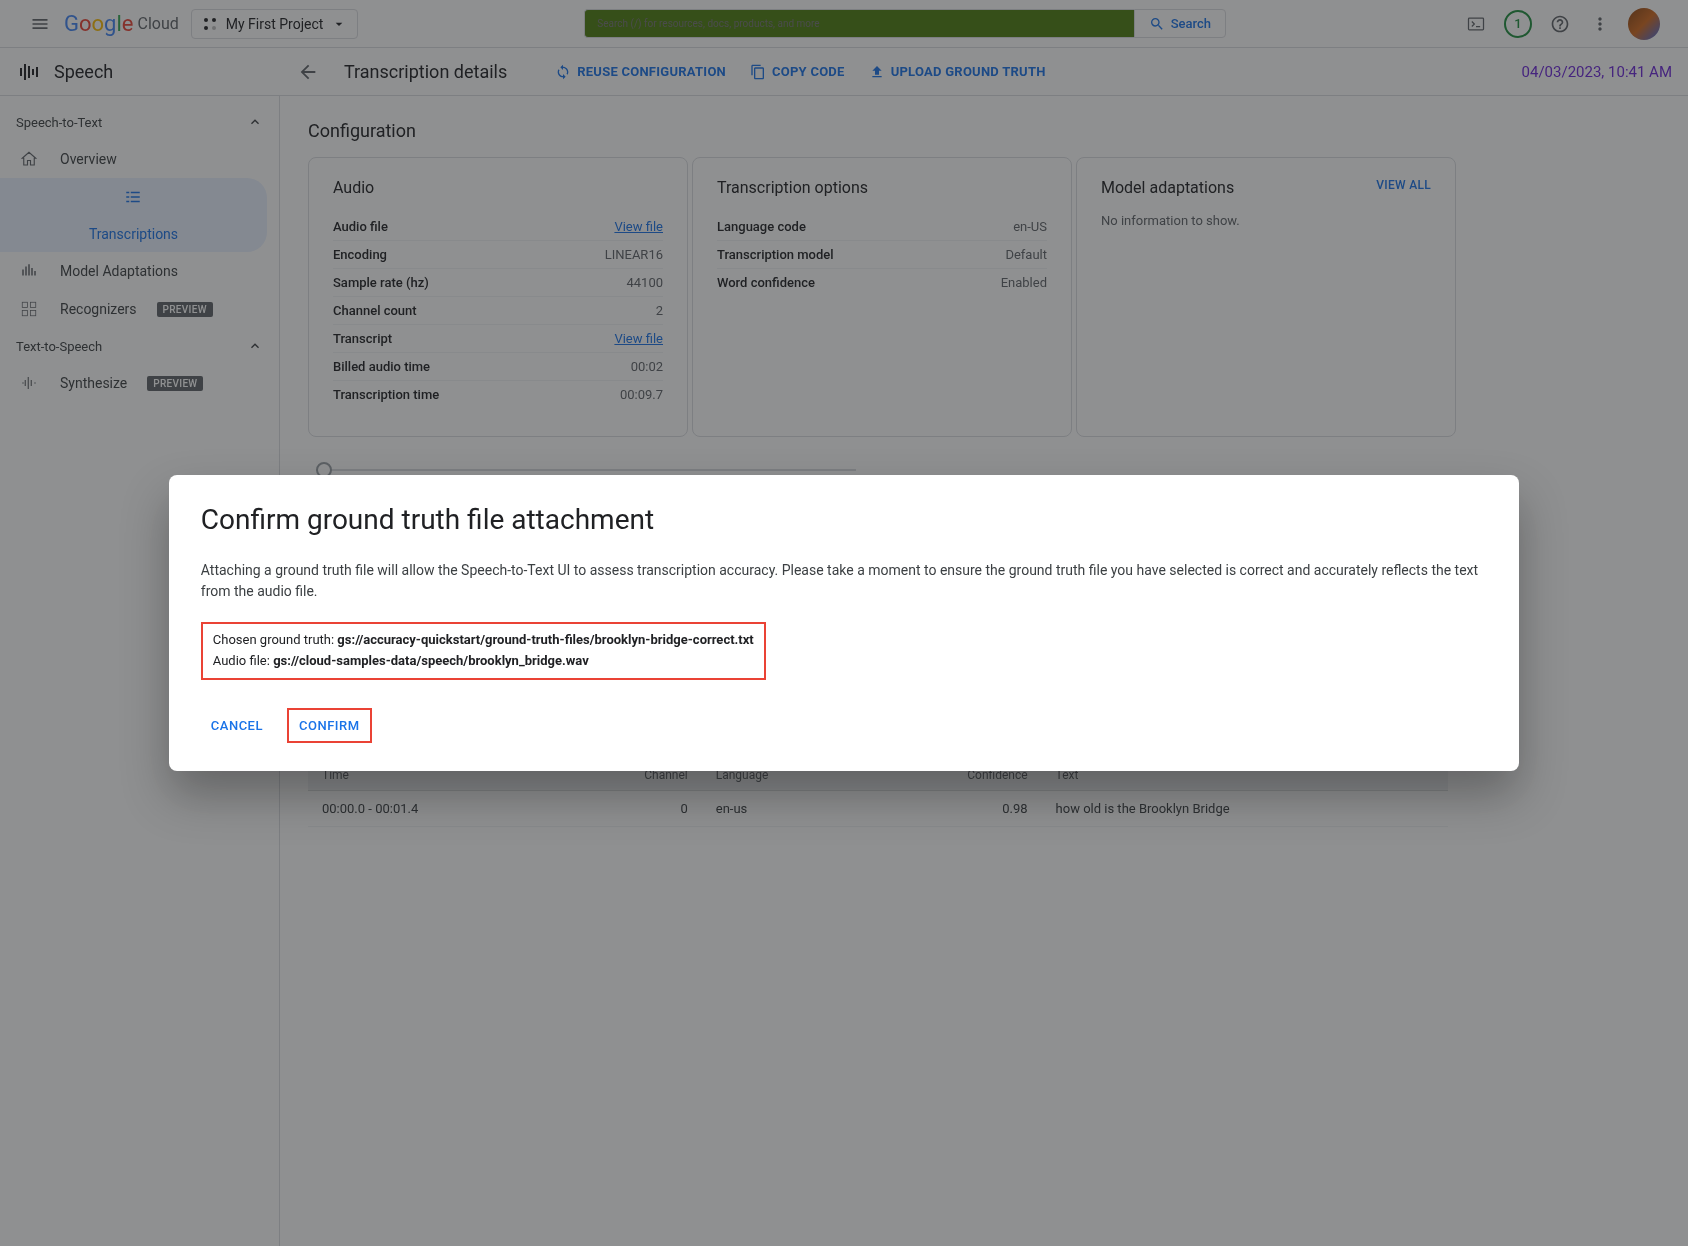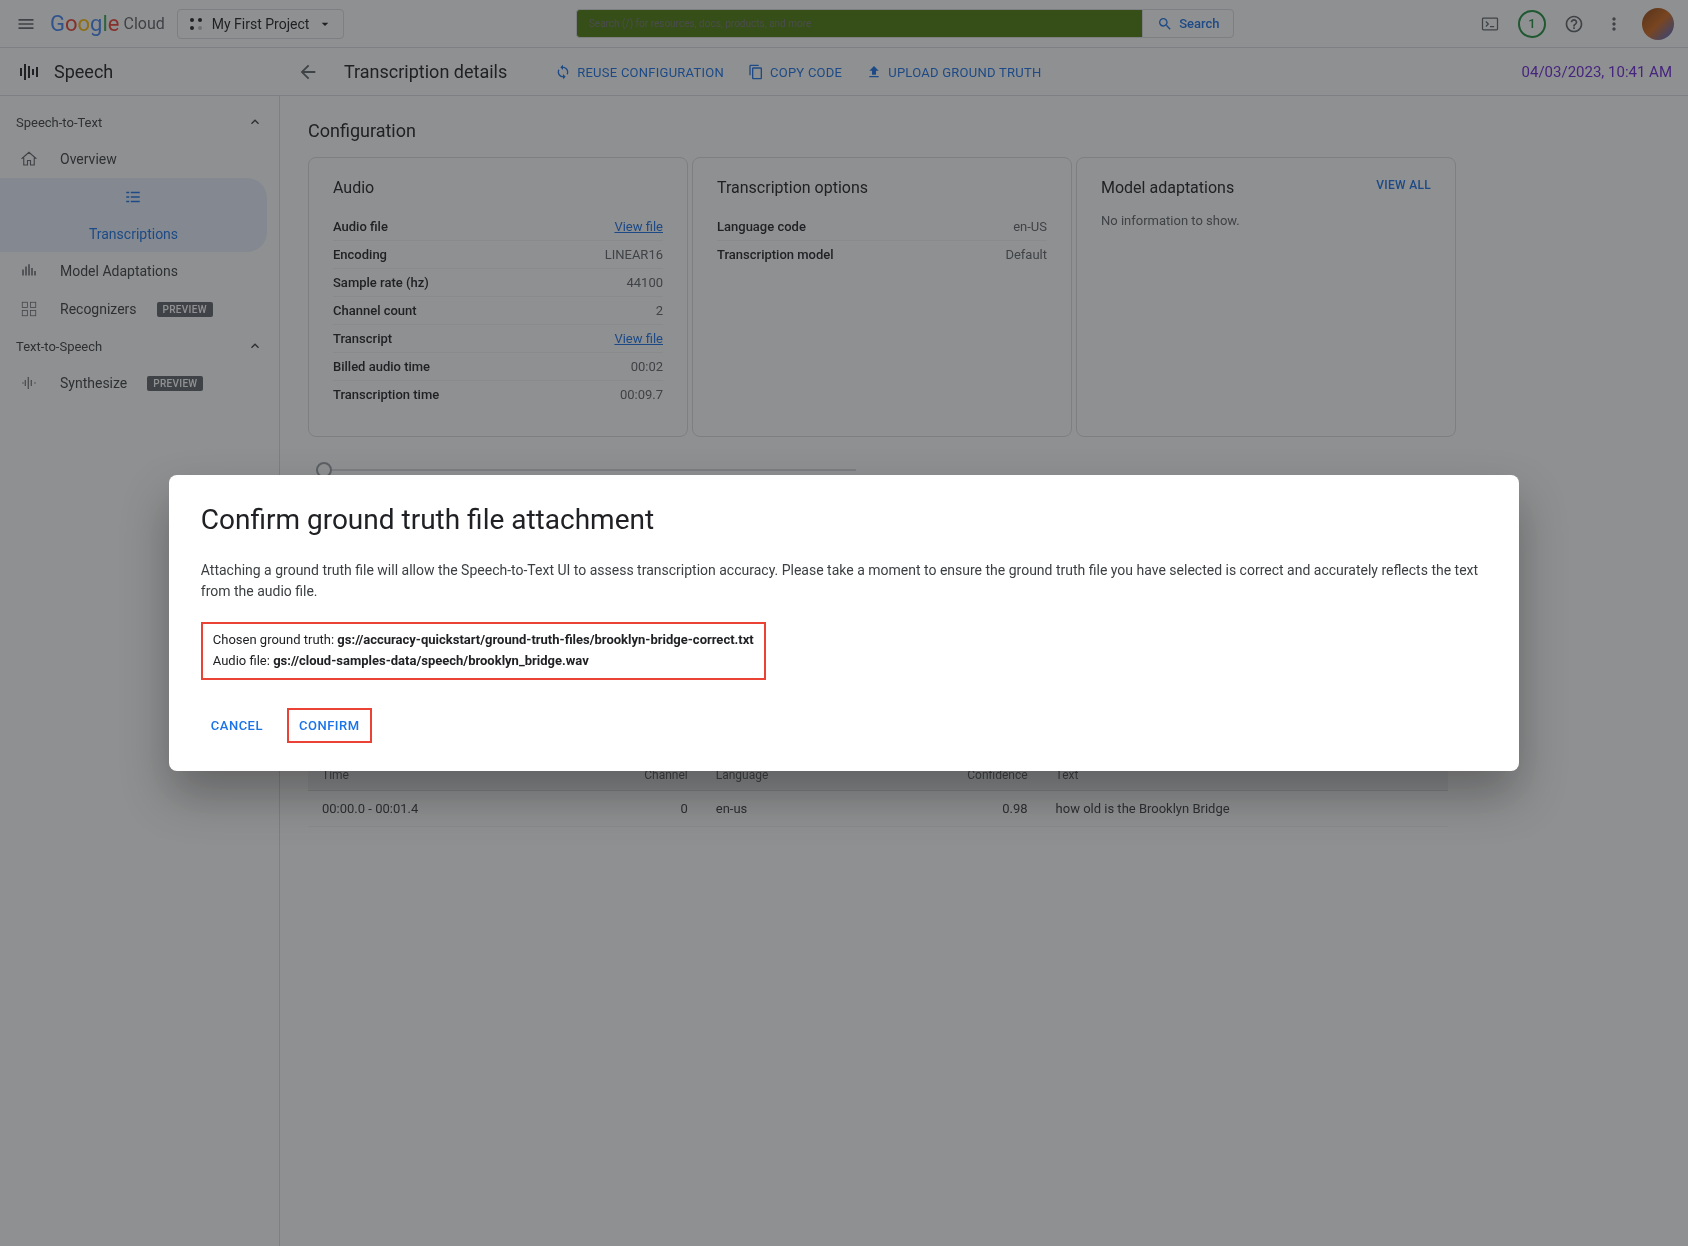--- a/index.html
+++ b/index.html
@@ -1,19 +1,19 @@
 <!DOCTYPE html>
 <html><head>
 <meta charset="utf-8">
 <style>
 * { margin: 0; padding: 0; box-sizing: border-box; font-family: 'Google Sans', Roboto, Arial, sans-serif; }
 body { background: #fff; color: #202124; font-size: 13px; overflow: hidden; }
 
 
-.topbar { height: 48px; border-bottom: 1px solid #dadce0; display: flex; align-items: center; padding: 0 14px; gap: 12px; }
+.topbar { height: 48px; border-bottom: 1px solid #dadce0; display: flex; align-items: center; padding: 0 28px; gap: 12px; }
 .hamburger { width: 24px; height: 24px; display: flex; align-items: center; justify-content: center; cursor: pointer; }
 .logo { display: flex; align-items: center; gap: 2px; }
 .logo-text { font-size: 22px; font-weight: 400; }
 .g-blue { color: #4285f4; } .g-red { color: #ea4335; } .g-yellow { color: #fbbc05; } .g-green { color: #34a853; }
 .cloud-text { color: #5f6368; font-size: 16px; margin-left: 2px; }
 .project-select { display: flex; align-items: center; gap: 8px; border: 1px solid #dadce0; border-radius: 4px; padding: 6px 10px; cursor: pointer; font-size: 14px; }
 .search-wrap { flex: 1; display: flex; justify-content: center; }
 .search-box { display: flex; width: 680px; max-width: 60%; }
 .search-input { flex: 1; border: 1px solid #dadce0; border-right: none; border-radius: 4px 0 0 4px; padding: 8px 12px; font-size: 10px; background: #4d7c0f; }
 .search-btn { display: flex; align-items: center; gap: 6px; border: 1px solid #dadce0; border-radius: 0 4px 4px 0; padding: 0 14px; color: #1a73e8; font-weight: 500; cursor: pointer; background: #fff; }
@@ -22,21 +22,21 @@
 .badge-circle { width: 28px; height: 28px; border: 2px solid #1e8e3e; border-radius: 50%; display: flex; align-items: center; justify-content: center; font-size: 13px; color: #1e8e3e; font-weight: 500; }
 .avatar { width: 32px; height: 32px; border-radius: 50%; background: linear-gradient(135deg, #8b4513, #d2691e, #4169e1); }
 
 
 .app-header { height: 48px; border-bottom: 1px solid #dadce0; display: flex; align-items: center; }
 .app-title-block { width: 280px; display: flex; align-items: center; gap: 14px; padding: 0 16px; }
 .app-title { font-size: 18px; color: #202124; }
 .app-actions { flex: 1; display: flex; align-items: center; gap: 24px; padding: 0 16px; }
 .back-btn { color: #5f6368; cursor: pointer; }
 .page-title { font-size: 18px; color: #202124; margin-right: 24px; }
-.action-link { display: flex; align-items: flex-end; gap: 6px; color: #1a73e8; font-size: 13px; font-weight: 400; text-transform: uppercase; cursor: pointer; letter-spacing: 0.25px; }
+.action-link { display: flex; align-items: flex-start; gap: 6px; color: #1a73e8; font-size: 13px; font-weight: 700; text-transform: uppercase; cursor: pointer; letter-spacing: 0.25px; }
 .timestamp { margin-left: auto; color: #6d28d9; font-size: 15px; }
 
 
 .main { display: flex; height: calc(100vh - 96px); }
 .sidebar { width: 280px; border-right: 1px solid #dadce0; padding: 8px 0; overflow-y: auto; }
 .nav-section { display: flex; align-items: center; justify-content: space-between; padding: 10px 16px; font-size: 13px; color: #3c4043; cursor: pointer; }
 .nav-item { display: flex; align-items: center; gap: 20px; padding: 10px 20px; font-size: 14px; color: #3c4043; cursor: pointer; border-radius: 0 20px 20px 0; margin-right: 12px; }
 .nav-item.active { background: #e8f0fe; color: #1a73e8; flex-direction: column; }
 .nav-item .nav-icon { width: 20px; color: #5f6368; display: flex; }
 .nav-item.active .nav-icon { color: #1a73e8; }
@@ -288,20 +288,24 @@
       <div class="card">
         <div class="card-title">Transcription options</div>
         <div id="options-rows">
             <div class="kv-row">
               <span class="kv-key">Language code</span>
               <span class="kv-val">en-US</span>
             </div>
             <div class="kv-row">
               <span class="kv-key">Transcription model</span>
               <span class="kv-val">Default</span>
+            </div>
+            <div class="kv-row">
+              <span class="kv-key">Word confidence</span>
+              <span class="kv-val">Enabled</span>
             </div>
           </div>
       </div>
       <div class="card">
         <div class="view-all">VIEW ALL</div>
         <div class="card-title">Model adaptations</div>
         <div class="empty-text">No information to show.</div>
       </div>
     </div>
 

